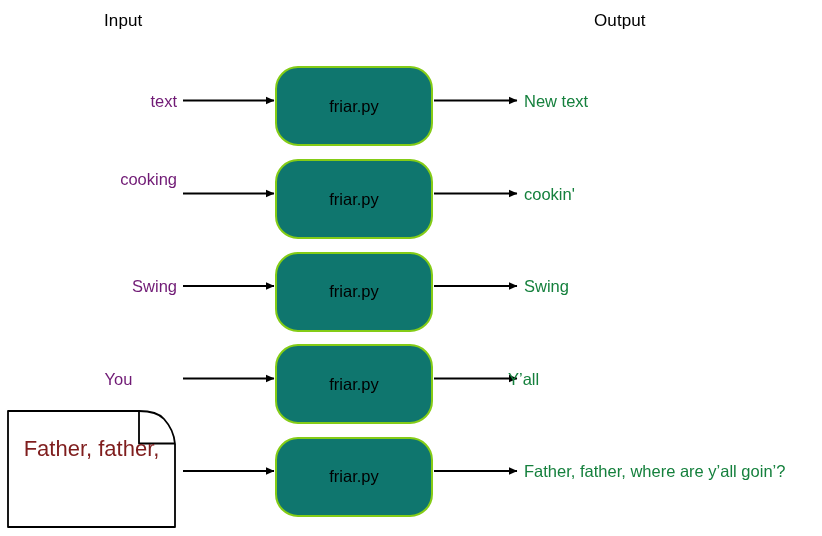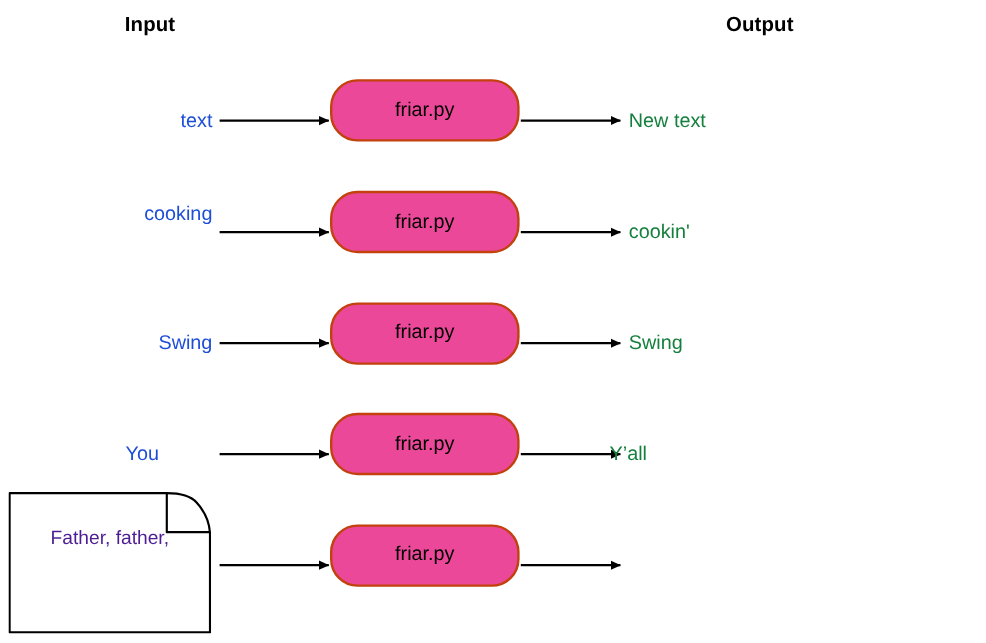--- a/index.html
+++ b/index.html
@@ -15,52 +15,52 @@
   #canvas {
     position: relative;
     width: 822px;
     height: 536px;
     background: #ffffff;
     overflow: hidden;
   }
   .col-header {
     position: absolute;
     font-size: 17px;
-    font-weight: bold;
+    font-weight: normal;
     color: #000000;
     white-space: nowrap;
     letter-spacing: 0.1px;
   }
   #header-input  { left: 104px; top: 11px; }
-  #header-output { left: 594px; top: 11px; margin-left: 11px; }
+  #header-output { left: 594px; top: 11px; }
 
   .in-label {
     position: absolute;
     font-size: 16.5px;
-    color: #1d4ed8;
+    color: #701a75;
     white-space: nowrap;
     text-align: right;
     transform: translateY(-50%);
   }
   .out-label {
     position: absolute;
     font-size: 16.5px;
     color: #15803d;
     white-space: nowrap;
     text-align: left;
     transform: translateY(-50%);
   }
 
   .proc-box {
     position: absolute;
     width: 158px;
-    height: 52px;
-    border: 2px solid #c2410c;
+    height: 80px;
+    border: 2px solid #84cc16;
     border-radius: 23px;
-    background: #ec4899;
+    background: #0f766e;
     box-sizing: border-box;
     display: flex;
     align-items: center;
     justify-content: center;
   }
   .proc-label {
     font-size: 16.5px;
     color: #000000;
     line-height: 1;
   }
@@ -72,23 +72,23 @@
     width: 169px;
     height: 118px;
   }
   .note svg { display: block; }
   .note-text {
     position: absolute;
     left: 10px;
     top: 26px;
     width: 149px;
     text-align: center;
-    font-size: 16px;
+    font-size: 22px;
     line-height: 25px;
-    color: #4c1d95;
+    color: #7f1d1d;
   }
 
   .edge { position: absolute; left: 0; top: 0; }
 </style>
 </head>
 <body>
 
 <div id="canvas">
 
   <div class="col-header" id="header-input">Input</div>
@@ -167,14 +167,15 @@
       <path d="M132,1 L132,33.5 L168,33.5" fill="none" stroke="#000000" stroke-width="1.8" stroke-linejoin="round"></path>
     </svg>
     <div class="note-text">
       <div>Father, father,</div>
     </div>
   </div>
 
   <div class="proc-box" style="left:275px; top:436.5px;">
     <span class="proc-label">friar.py</span>
   </div>
+  <div class="out-label" style="left:524px; top:471px;">Father, father, where are y’all goin’?</div>
 
 </div>
 
 </body></html>

